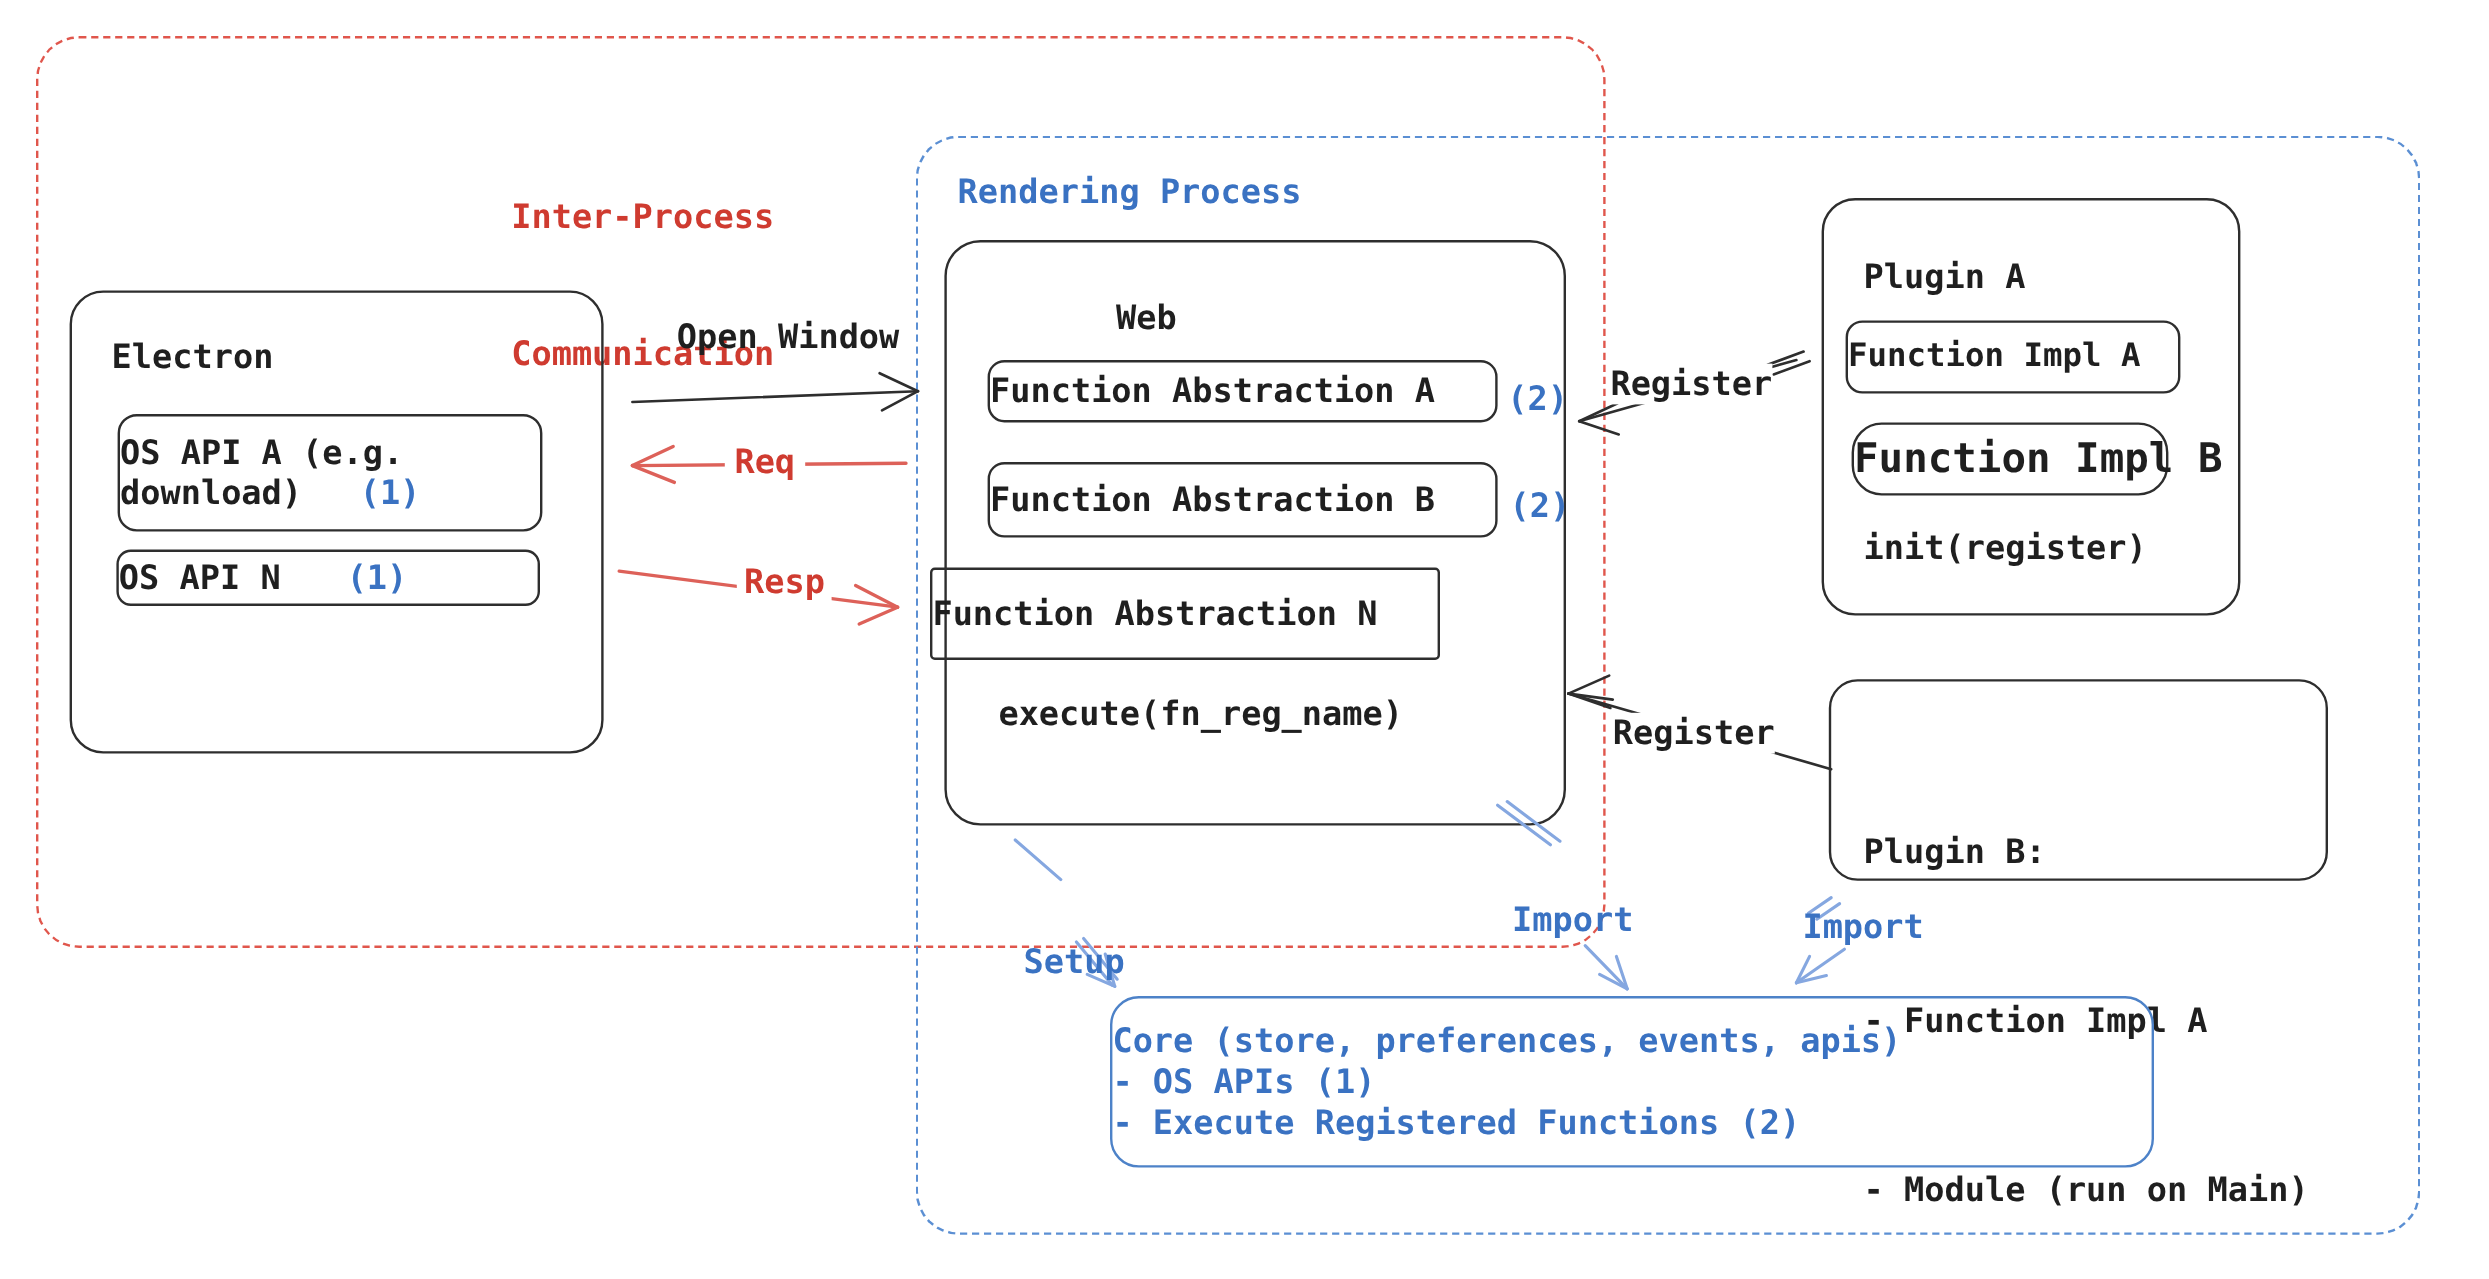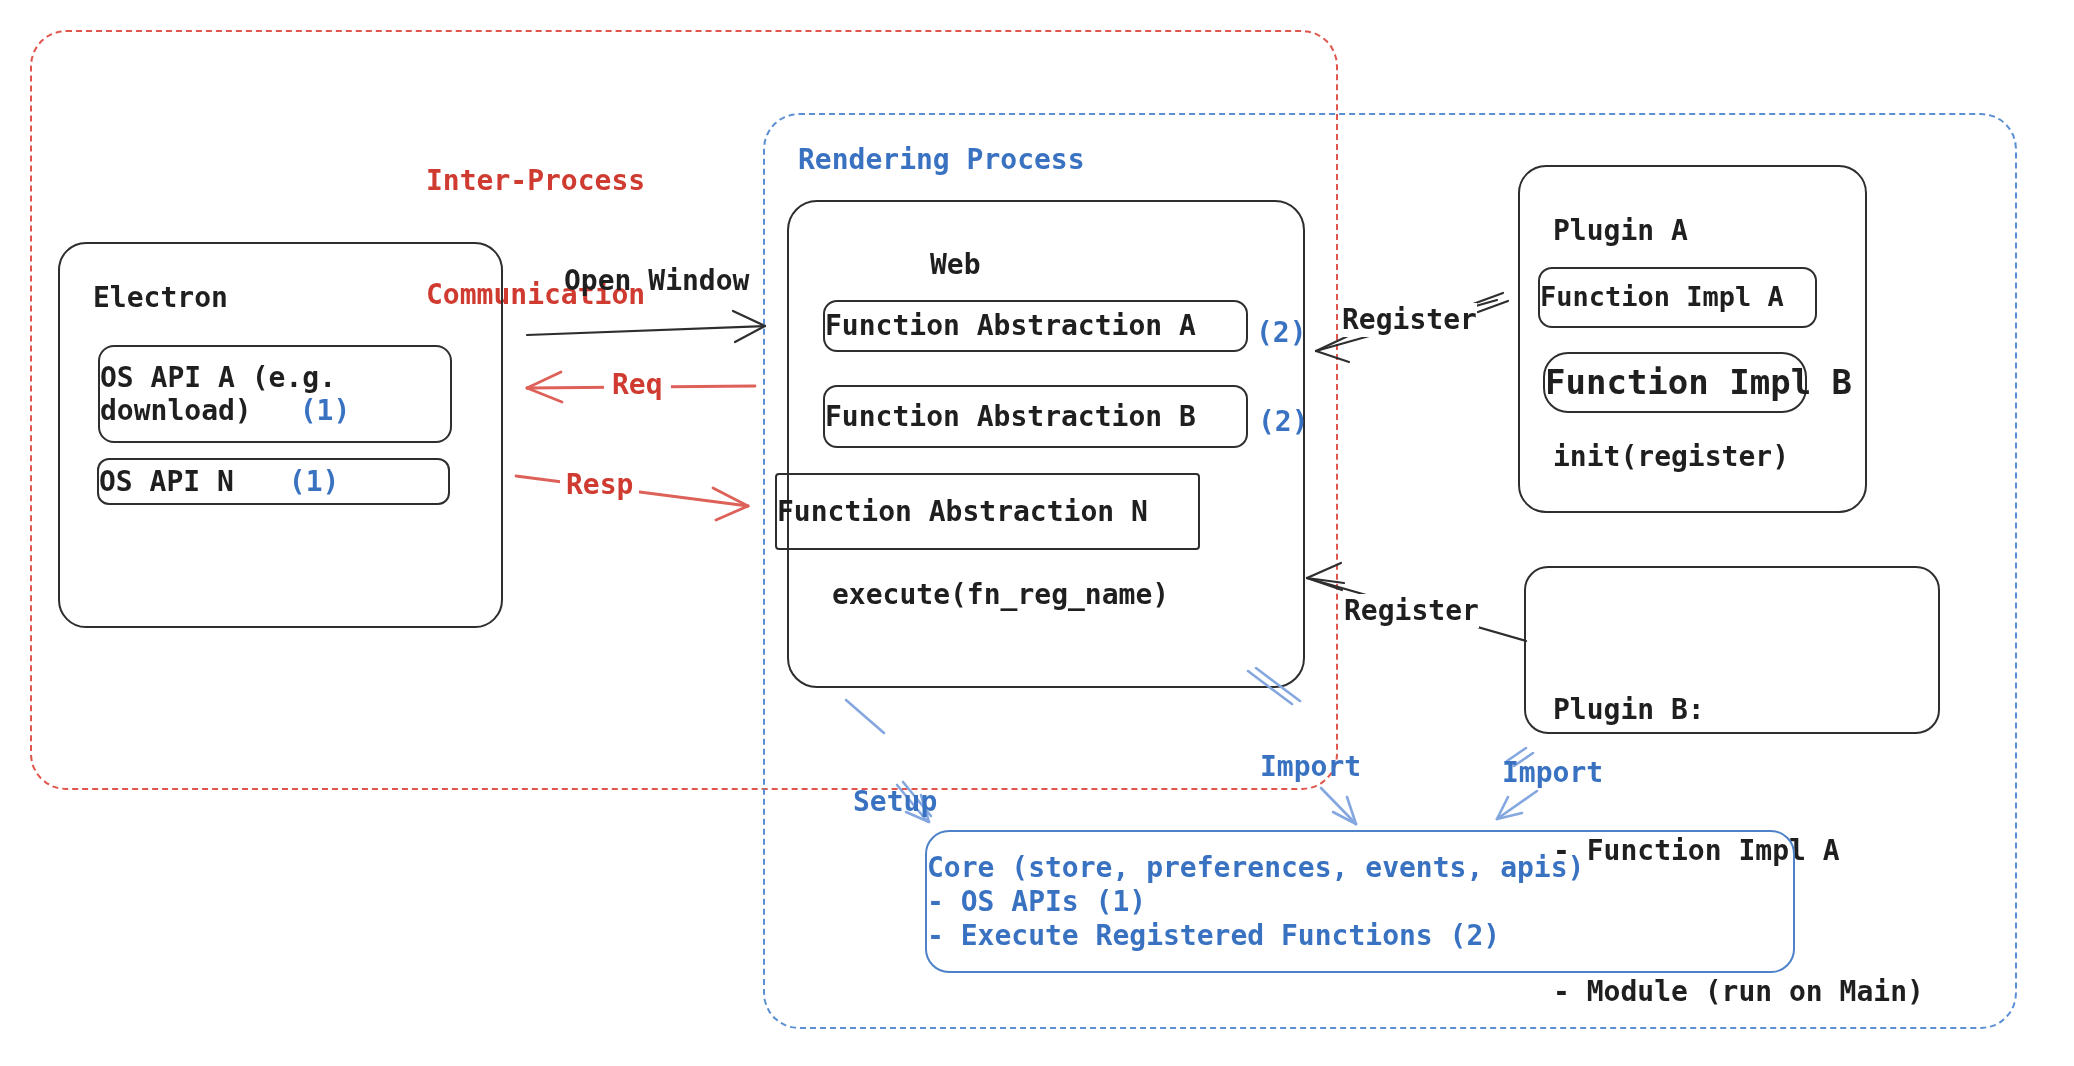--- a/index.html
+++ b/index.html
@@ -136,20 +136,20 @@
       <path class="s-blue" d="M1507,761 L1526,748"></path>
       <path class="s-blue" d="M1514,766 L1533,753"></path>
       <path class="s-blue" d="M1537,791 L1497,819"></path>
       <path class="s-blue" d="M1497,819 L1522,813"></path>
       <path class="s-blue" d="M1497,819 L1508,797"></path>
     </g>
   </svg>
 
   <div class="lbl" style="left:564px; top:264px;">Open Window</div>
   <div class="lbl red mask" style="left:604px; top:368px; padding:0 8px;text-align:center;">Req</div>
-  <div class="lbl red mask" style="left:560px; top:468px; padding:0 6px;text-align:right;">Resp</div>
+  <div class="lbl red mask" style="left:614px; top:468px; padding:0 6px;text-align:right;">Resp</div>
   <div class="lbl mask" style="left:1342px; top:303px;">Register</div>
   <div class="lbl mask" style="left:1344px; top:594px;">Register</div>
   <div class="lbl blue" style="left:853px; top:761px;margin-top:24px;">Setup</div>
   <div class="lbl blue" style="left:1260px; top:750px;">Import</div>
   <div class="lbl blue" style="left:1502px; top:756px;">Import</div>
 
 </div>
 
 </body></html>

